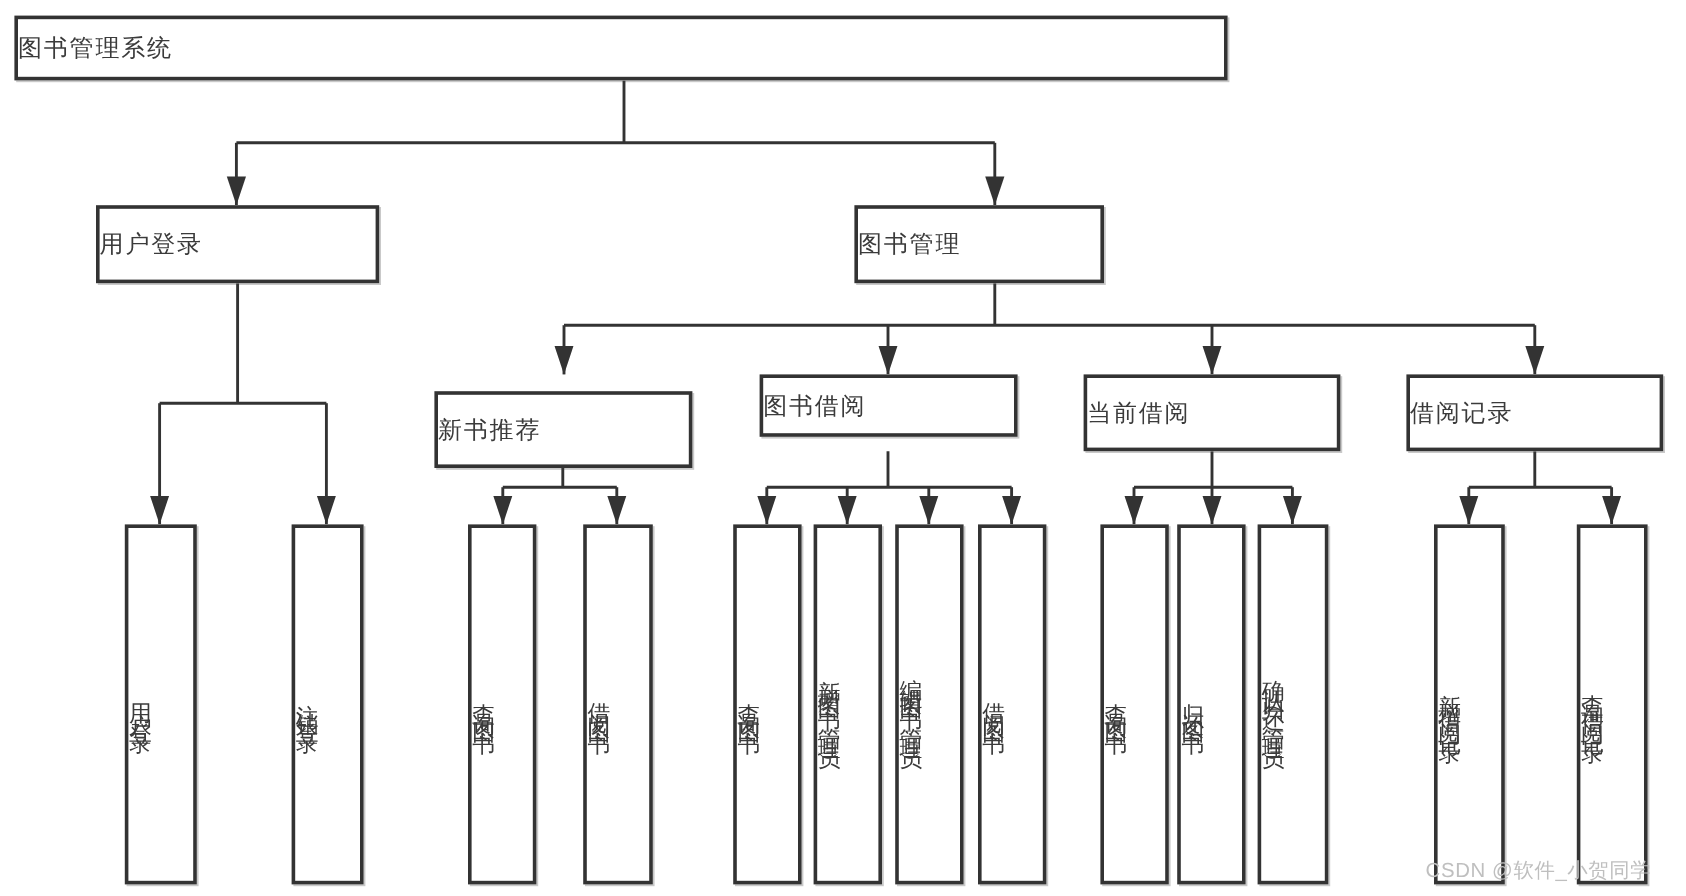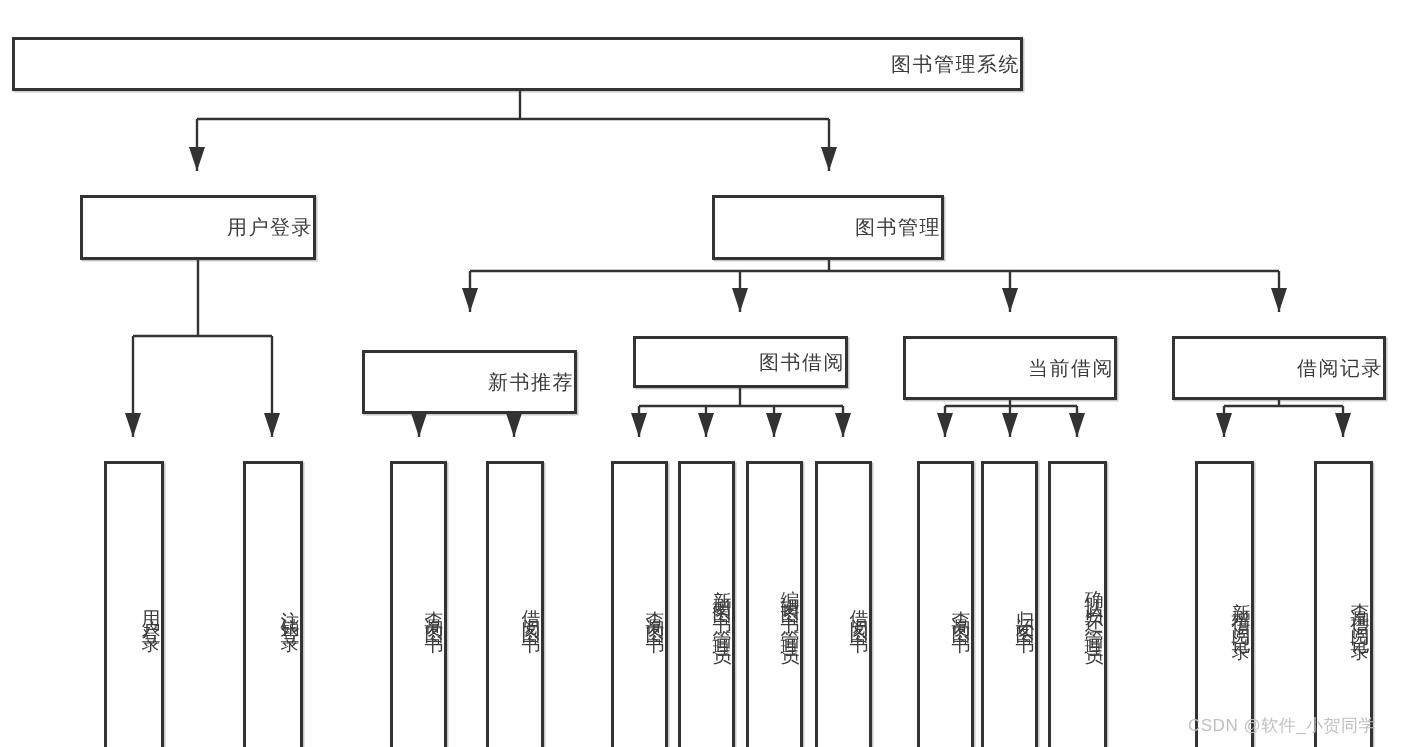--- a/index.html
+++ b/index.html
@@ -20,23 +20,22 @@
     color:var(--text);
     overflow:hidden;
   }
   .connectors{position:absolute;left:0;top:0;width:1405px;height:747px;}
   .connectors path.wire{stroke:var(--line);stroke-width:2.4;fill:none;}
   .connectors line.arrow-stem{stroke:var(--line);stroke-width:2.4;}
   .node{
     position:absolute;
     border:3px solid var(--box-border);
     background:var(--box-bg);
-    display:flex;align-items:center;justify-content:flex-end;
+    display:flex;align-items:center;justify-content:flex-start;
     box-shadow:1.5px 1.5px 0 rgba(60,60,60,0.28);
-    margin-top:24px;
   }
   .node.h{font-size:20px;letter-spacing:1.5px;}
   .node.h.big{font-size:20px;}
   .node.v span{
     writing-mode:vertical-rl;
     text-orientation:mixed;
     font-size:19px;
     letter-spacing:8px;
     line-height:1;
     white-space:nowrap;
@@ -98,21 +97,21 @@
     <line class="arrow-stem" x1="1343" y1="406" x2="1343" y2="437" marker-end="url(#ah)"></line>
   </svg>
 
   <div class="node h big" style="left:12px;top:13px;width:1011px;height:54px;">
     <span>图书管理系统</span>
   </div>
 
   <div class="node h" style="left:80px;top:171px;width:236px;height:65px;">
     <span>用户登录</span>
   </div>
-  <div class="node h" style="left:712px;top:171px;width:232px;height:65px;">
+  <div class="node h" style="left:712px;top:171px;width:208px;height:65px;">
     <span>图书管理</span>
   </div>
 
   <div class="node h" style="left:362px;top:326px;width:215px;height:64px;">
     <span>新书推荐</span>
   </div>
   <div class="node h" style="left:633px;top:312px;width:215px;height:52px;">
     <span>图书借阅</span>
   </div>
   <div class="node h" style="left:903px;top:312px;width:214px;height:64px;">

